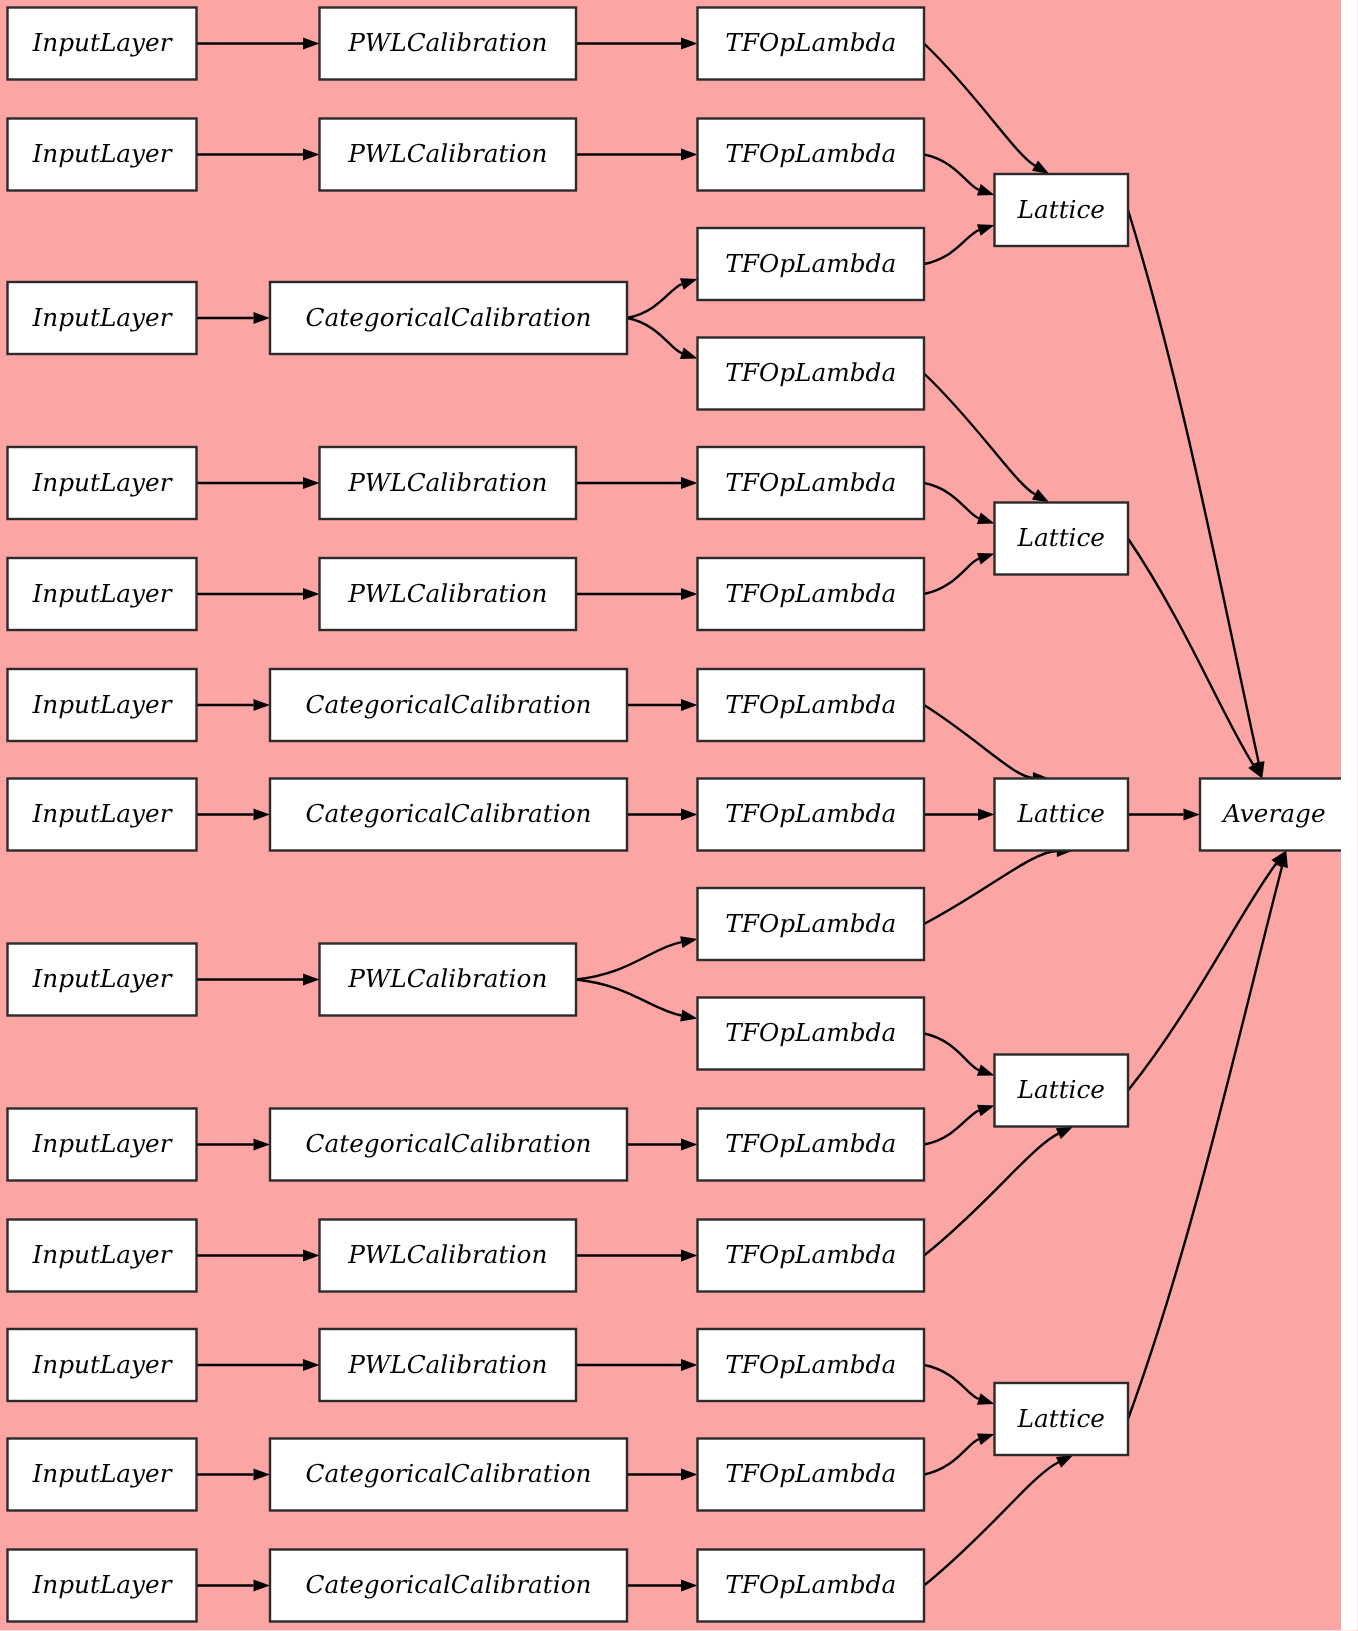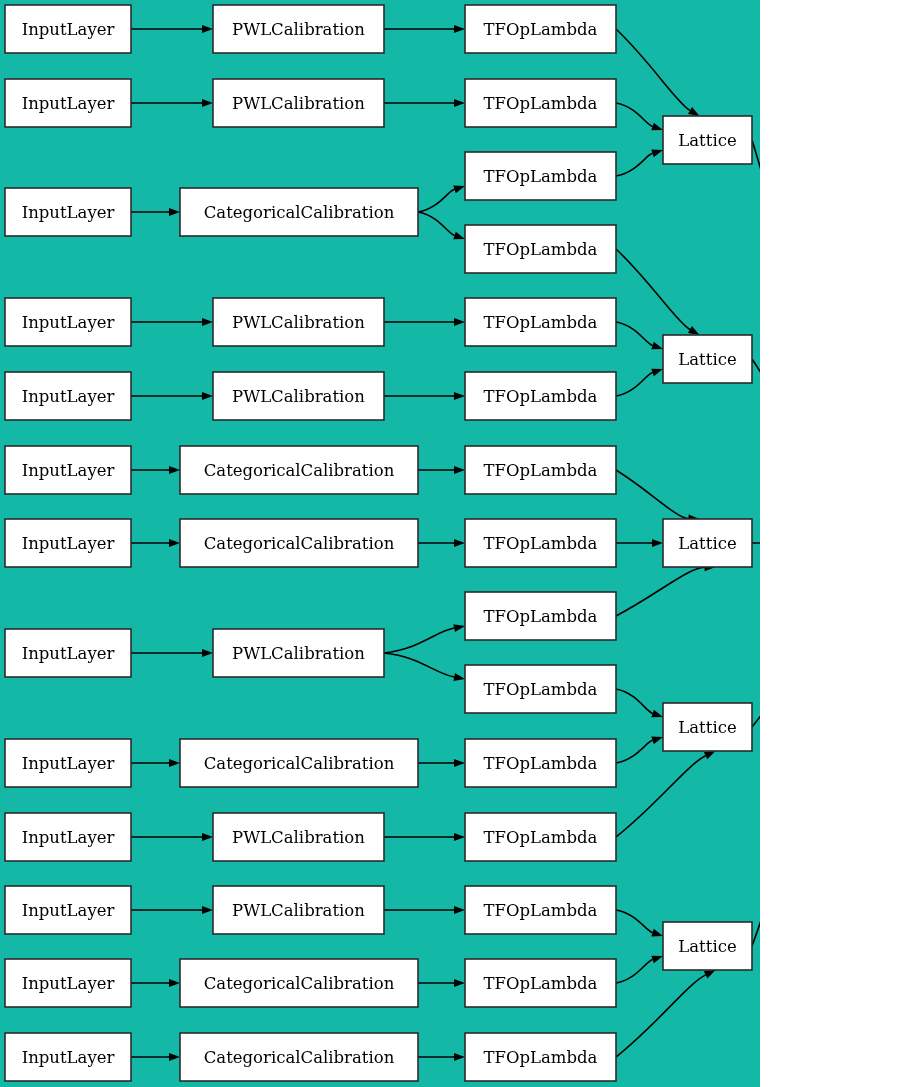--- a/index.html
+++ b/index.html
@@ -2,25 +2,26 @@
 <html><head>
 <meta charset="utf-8">
 <style>
   html, body {
     margin: 0;
     padding: 0;
     background: #ffffff;
   }
   #graph-root {
     position: relative;
-    width: 760px;
+    width: 894px;
     height: 1087px;
-    background: #14b8a6;
+    background: #fca5a5;
     overflow: hidden;
     font-family: "DejaVu Serif", "Liberation Serif", serif;
+    font-style: italic;
   }
   svg#graph-svg {
     display: block;
     width: 905px;
     height: 1087px;
   }
   .node-box {
     fill: #ffffff;
     stroke: #2b2b2b;
     stroke-width: 1.6;

